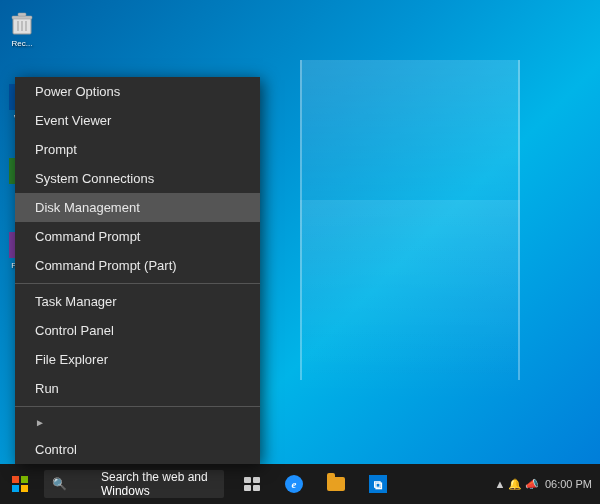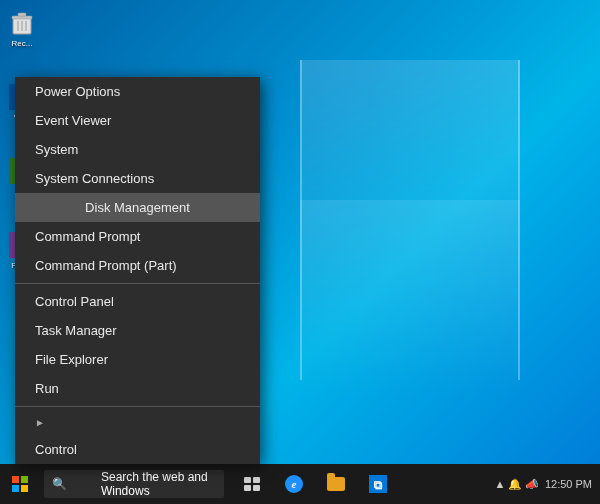--- a/index.html
+++ b/index.html
@@ -167,21 +167,20 @@
       font-size: 13px;
       cursor: pointer;
       white-space: nowrap;
       display: flex;
       align-items: center;
       justify-content: space-between;
     }
 
     .menu-item.highlighted {
       background: #555555;
-      justify-content: center;
     }
 
     .menu-divider {
       height: 1px;
       background: #555;
       margin: 3px 0;
     }
 
     .menu-arrow {
       font-size: 10px;
@@ -278,40 +277,40 @@
 
   <div class="context-menu">
 
     <div class="menu-item">
       <span>Power Options</span>
     </div>
     <div class="menu-item">
       <span>Event Viewer</span>
     </div>
     <div class="menu-item">
-      <span>System</span>
+      <span>Prompt</span>
     </div>
     <div class="menu-item">
       <span>System Connections</span>
     </div>
     <div class="menu-item highlighted">
       <span>Disk Management</span>
     </div>
     <div class="menu-item">
       <span>Command Prompt</span>
     </div>
     <div class="menu-item">
       <span>Command Prompt (Part)</span>
     </div>
     <div class="menu-divider"></div>
     <div class="menu-item">
+      <span>Task Manager</span>
+    </div>
+    <div class="menu-item">
       <span>Control Panel</span>
-    </div>
-    <div class="menu-item">
-      <span>Task Manager</span>
     </div>
     <div class="menu-item">
       <span>File Explorer</span>
     </div>
     <div class="menu-item">
       <span>Run</span>
     </div>
     <div class="menu-divider"></div>
     <div class="menu-item">
       <span class="menu-arrow">►</span>
@@ -358,16 +357,16 @@
       <div class="taskbar-icon">
         <svg viewBox="0 0 18 18" width="16" height="16">
           <rect width="18" height="18" fill="#0078d7"></rect>
           <text x="9" y="14" text-anchor="middle" font-size="12" fill="white" font-family="Arial" font-weight="bold">⧉</text>
         </svg>
       </div>
     </div>
 
     <div class="taskbar-right">
       <span>▲ 🔔 📣</span>
-      <span>12:50 PM</span>
+      <span>06:00 PM</span>
     </div>
   </div>
 </div>
 
 </body></html>

